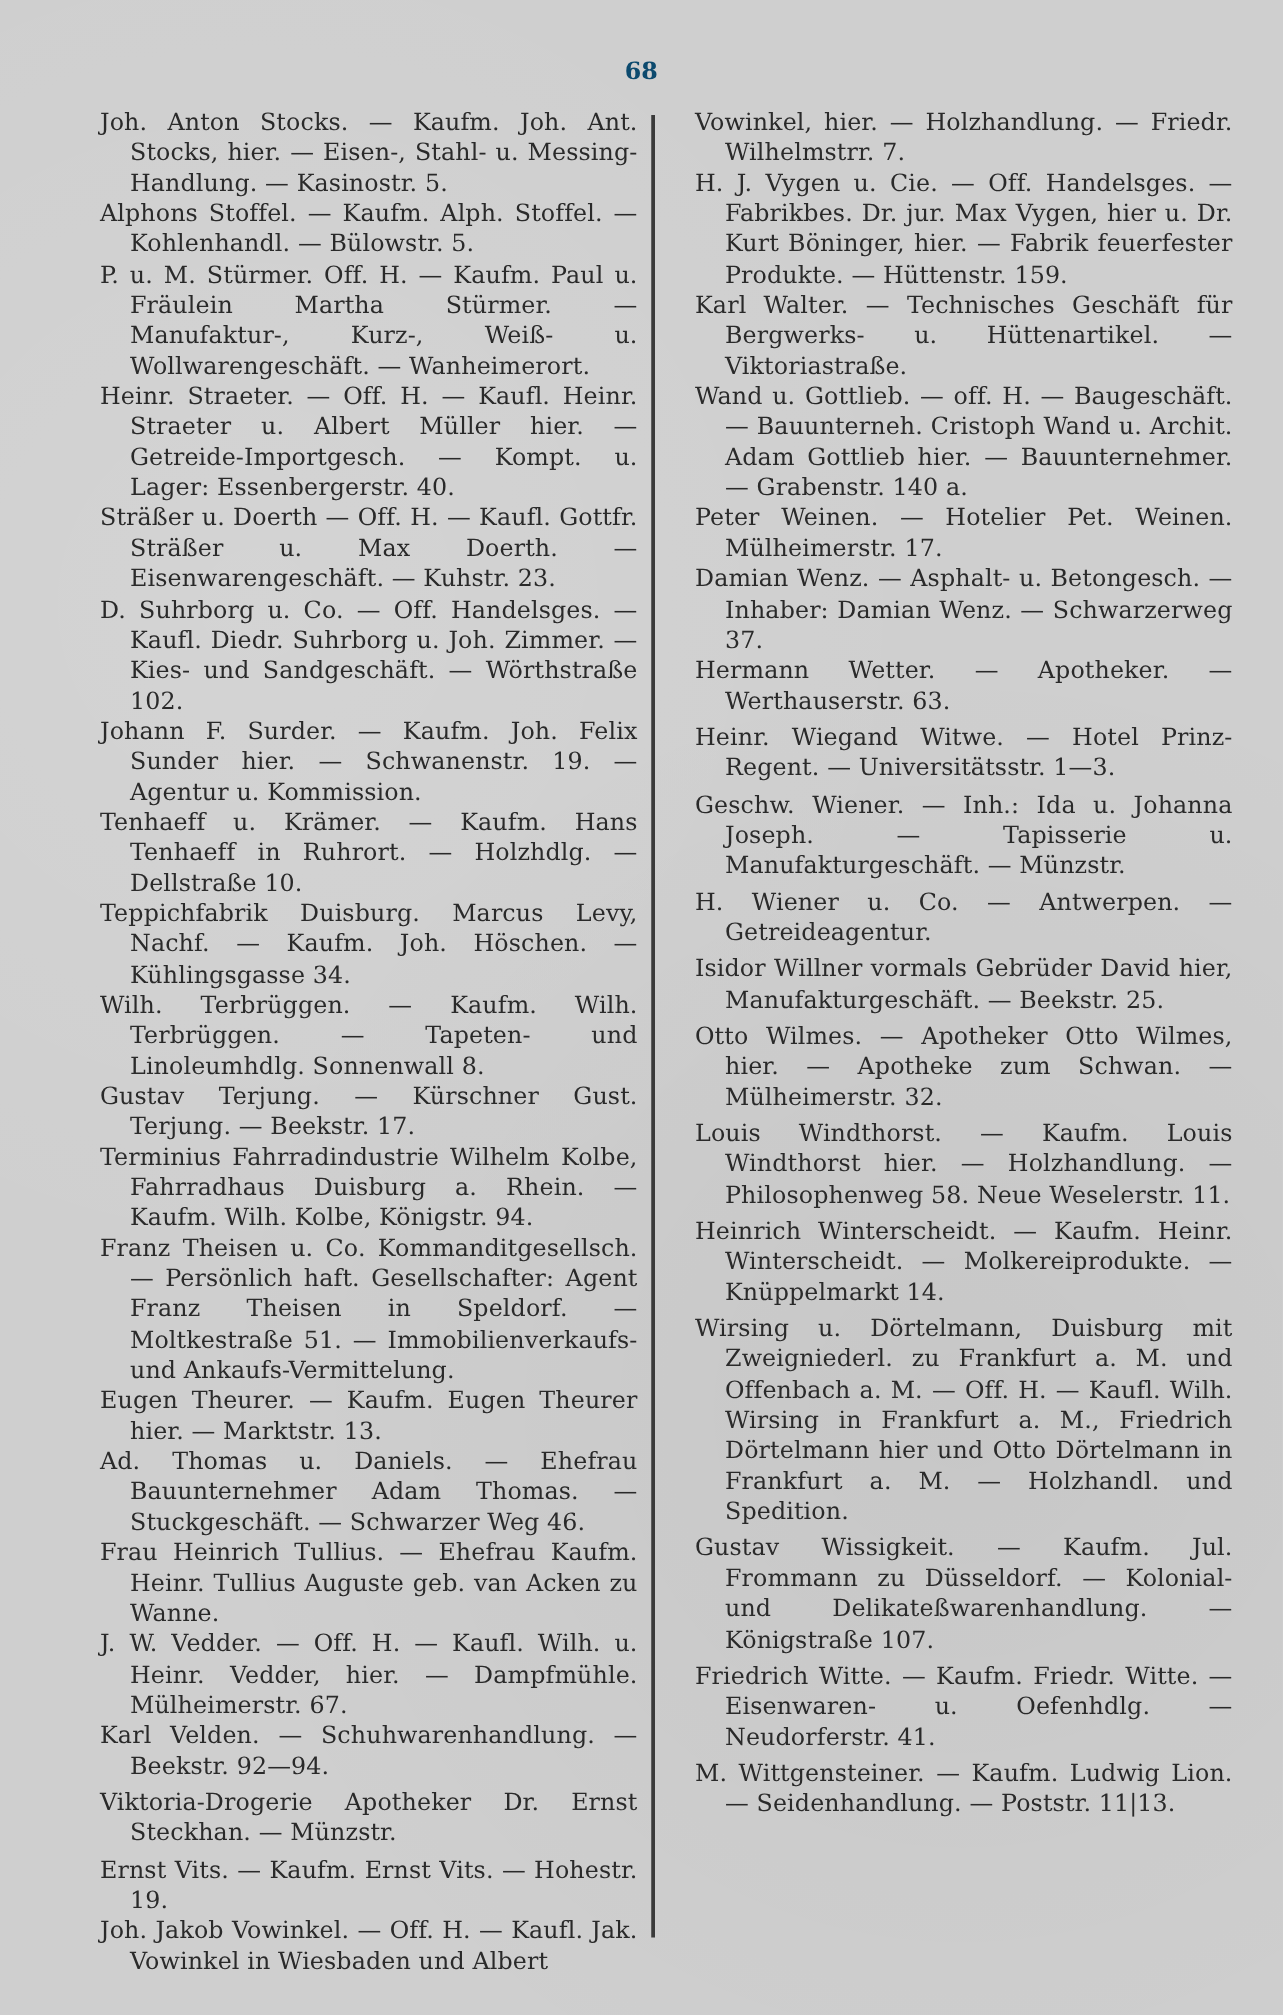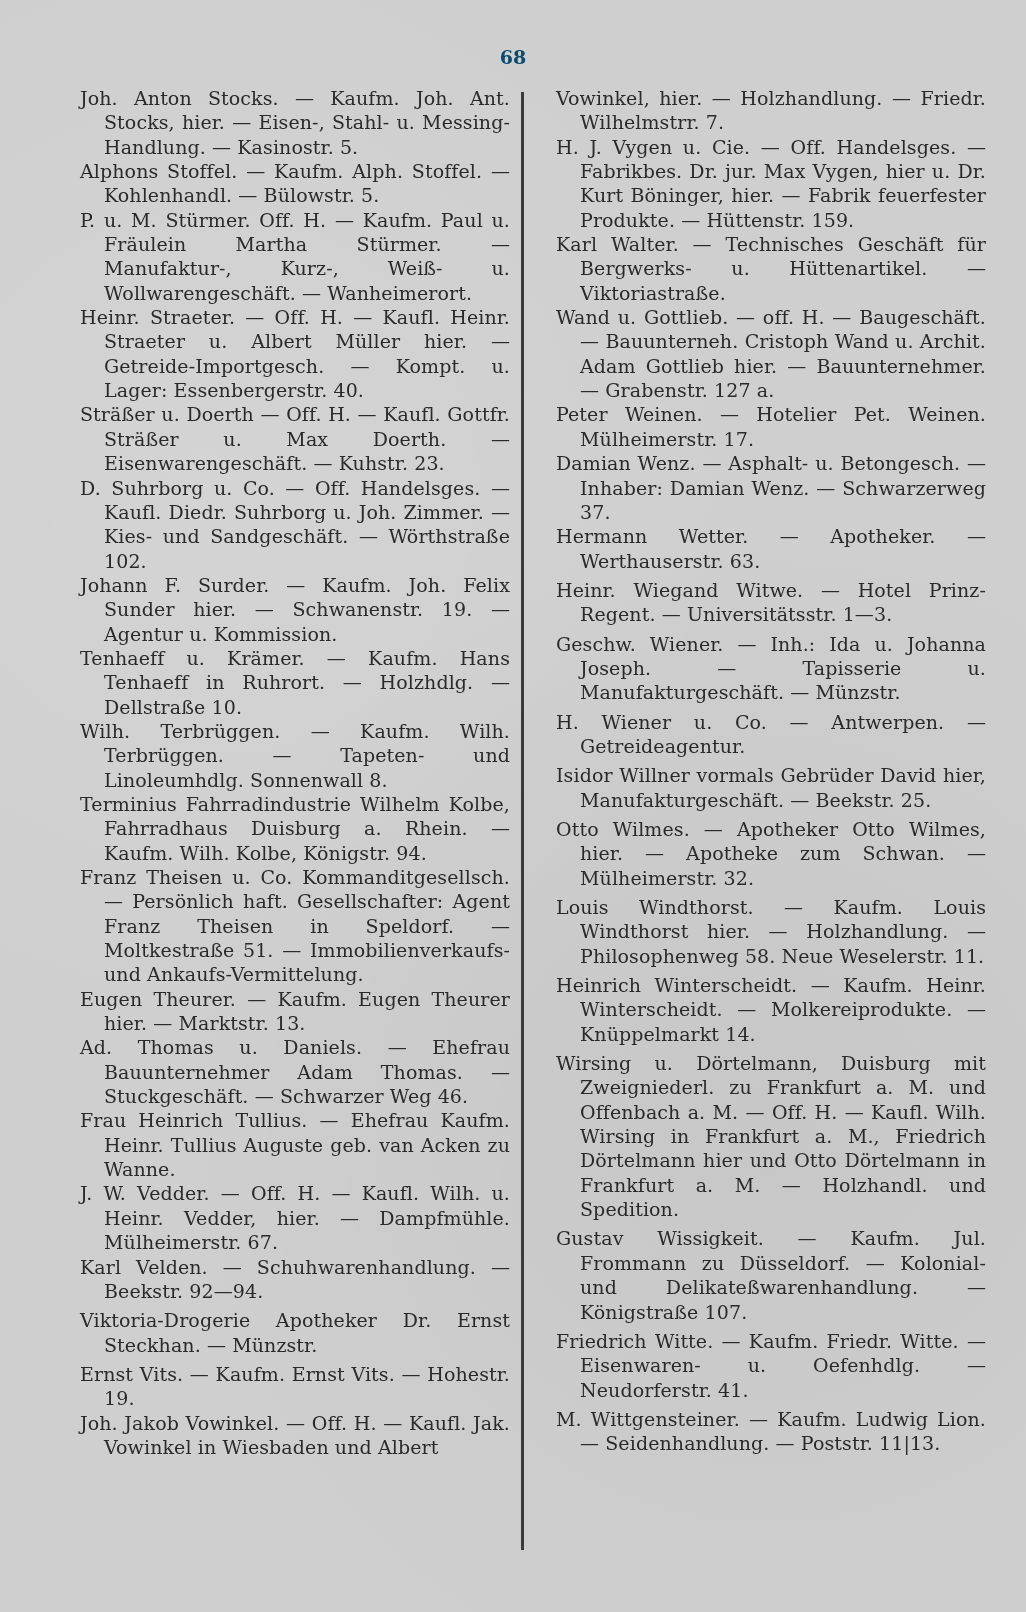--- a/index.html
+++ b/index.html
@@ -43,40 +43,42 @@
 
 <div class="column col-left">
   <p class="entry">Joh. Anton Stocks. — Kaufm. Joh. Ant. Stocks, hier. — Eisen-, Stahl- u. Messing-Handlung. — Kasinostr. 5.</p>
   <p class="entry">Alphons Stoffel. — Kaufm. Alph. Stoffel. — Kohlenhandl. — Bülowstr. 5.</p>
   <p class="entry">P. u. M. Stürmer. Off. H. — Kaufm. Paul u. Fräulein Martha Stürmer. — Manufaktur-, Kurz-, Weiß- u. Wollwarengeschäft. — Wanheimerort.</p>
   <p class="entry">Heinr. Straeter. — Off. H. — Kaufl. Heinr. Straeter u. Albert Müller hier. — Getreide-Importgesch. — Kompt. u. Lager: Essenbergerstr. 40.</p>
   <p class="entry">Sträßer u. Doerth — Off. H. — Kaufl. Gottfr. Sträßer u. Max Doerth. — Eisenwarengeschäft. — Kuhstr. 23.</p>
   <p class="entry">D. Suhrborg u. Co. — Off. Handelsges. — Kaufl. Diedr. Suhrborg u. Joh. Zimmer. — Kies- und Sandgeschäft. — Wörthstraße 102.</p>
   <p class="entry">Johann F. Surder. — Kaufm. Joh. Felix Sunder hier. — Schwanenstr. 19. — Agentur u. Kommission.</p>
   <p class="entry">Tenhaeff u. Krämer. — Kaufm. Hans Tenhaeff in Ruhrort. — Holzhdlg. — Dellstraße 10.</p>
+  <p class="entry">Teppichfabrik Duisburg. Marcus Levy, Nachf. — Kaufm. Joh. Höschen. — Kühlingsgasse 34.</p>
   <p class="entry">Wilh. Terbrüggen. — Kaufm. Wilh. Terbrüggen. — Tapeten- und Linoleumhdlg. Sonnenwall 8.</p>
+  <p class="entry">Gustav Terjung. — Kürschner Gust. Terjung. — Beekstr. 17.</p>
   <p class="entry">Terminius Fahrradindustrie Wilhelm Kolbe, Fahrradhaus Duisburg a. Rhein. — Kaufm. Wilh. Kolbe, Königstr. 94.</p>
   <p class="entry">Franz Theisen u. Co. Kommanditgesellsch. — Persönlich haft. Gesellschafter: Agent Franz Theisen in Speldorf. — Moltkestraße 51. — Immobilienverkaufs- und Ankaufs-Vermittelung.</p>
   <p class="entry">Eugen Theurer. — Kaufm. Eugen Theurer hier. — Marktstr. 13.</p>
   <p class="entry">Ad. Thomas u. Daniels. — Ehefrau Bauunternehmer Adam Thomas. — Stuckgeschäft. — Schwarzer Weg 46.</p>
   <p class="entry">Frau Heinrich Tullius. — Ehefrau Kaufm. Heinr. Tullius Auguste geb. van Acken zu Wanne.</p>
   <p class="entry">J. W. Vedder. — Off. H. — Kaufl. Wilh. u. Heinr. Vedder, hier. — Dampfmühle. Mülheimerstr. 67.</p>
   <p class="entry">Karl Velden. — Schuhwarenhandlung. — Beekstr. 92—94.</p>
   <p class="entry gap">Viktoria-Drogerie Apotheker Dr. Ernst Steckhan. — Münzstr.</p>
   <p class="entry gap">Ernst Vits. — Kaufm. Ernst Vits. — Hohestr. 19.</p>
   <p class="entry">Joh. Jakob Vowinkel. — Off. H. — Kaufl. Jak. Vowinkel in Wiesbaden und Albert</p>
 </div>
 
 <div class="column-rule"></div>
 
 <div class="column col-right">
   <p class="entry">Vowinkel, hier. — Holzhandlung. — Friedr. Wilhelmstrr. 7.</p>
   <p class="entry">H. J. Vygen u. Cie. — Off. Handelsges. — Fabrikbes. Dr. jur. Max Vygen, hier u. Dr. Kurt Böninger, hier. — Fabrik feuerfester Produkte. — Hüttenstr. 159.</p>
   <p class="entry">Karl Walter. — Technisches Geschäft für Bergwerks- u. Hüttenartikel. — Viktoriastraße.</p>
-  <p class="entry">Wand u. Gottlieb. — off. H. — Baugeschäft. — Bauunterneh. Cristoph Wand u. Archit. Adam Gottlieb hier. — Bauunternehmer. — Grabenstr. 127 a.</p>
+  <p class="entry">Wand u. Gottlieb. — off. H. — Baugeschäft. — Bauunterneh. Cristoph Wand u. Archit. Adam Gottlieb hier. — Bauunternehmer. — Grabenstr. 140 a.</p>
   <p class="entry">Peter Weinen. — Hotelier Pet. Weinen. Mülheimerstr. 17.</p>
   <p class="entry">Damian Wenz. — Asphalt- u. Betongesch. — Inhaber: Damian Wenz. — Schwarzerweg 37.</p>
   <p class="entry">Hermann Wetter. — Apotheker. — Werthauserstr. 63.</p>
   <p class="entry gap">Heinr. Wiegand Witwe. — Hotel Prinz-Regent. — Universitätsstr. 1—3.</p>
   <p class="entry gap">Geschw. Wiener. — Inh.: Ida u. Johanna Joseph. — Tapisserie u. Manufakturgeschäft. — Münzstr.</p>
   <p class="entry gap">H. Wiener u. Co. — Antwerpen. — Getreideagentur.</p>
   <p class="entry gap">Isidor Willner vormals Gebrüder David hier, Manufakturgeschäft. — Beekstr. 25.</p>
   <p class="entry gap">Otto Wilmes. — Apotheker Otto Wilmes, hier. — Apotheke zum Schwan. — Mülheimerstr. 32.</p>
   <p class="entry gap">Louis Windthorst. — Kaufm. Louis Windthorst hier. — Holzhandlung. — Philosophenweg 58. Neue Weselerstr. 11.</p>
   <p class="entry gap">Heinrich Winterscheidt. — Kaufm. Heinr. Winterscheidt. — Molkereiprodukte. — Knüppelmarkt 14.</p>

